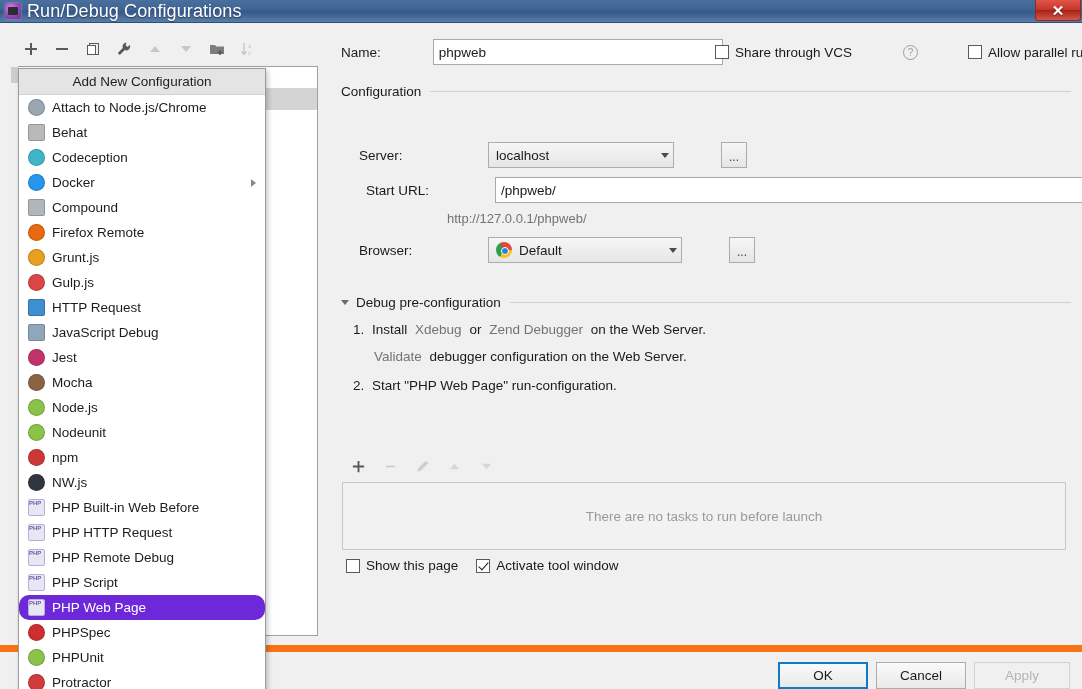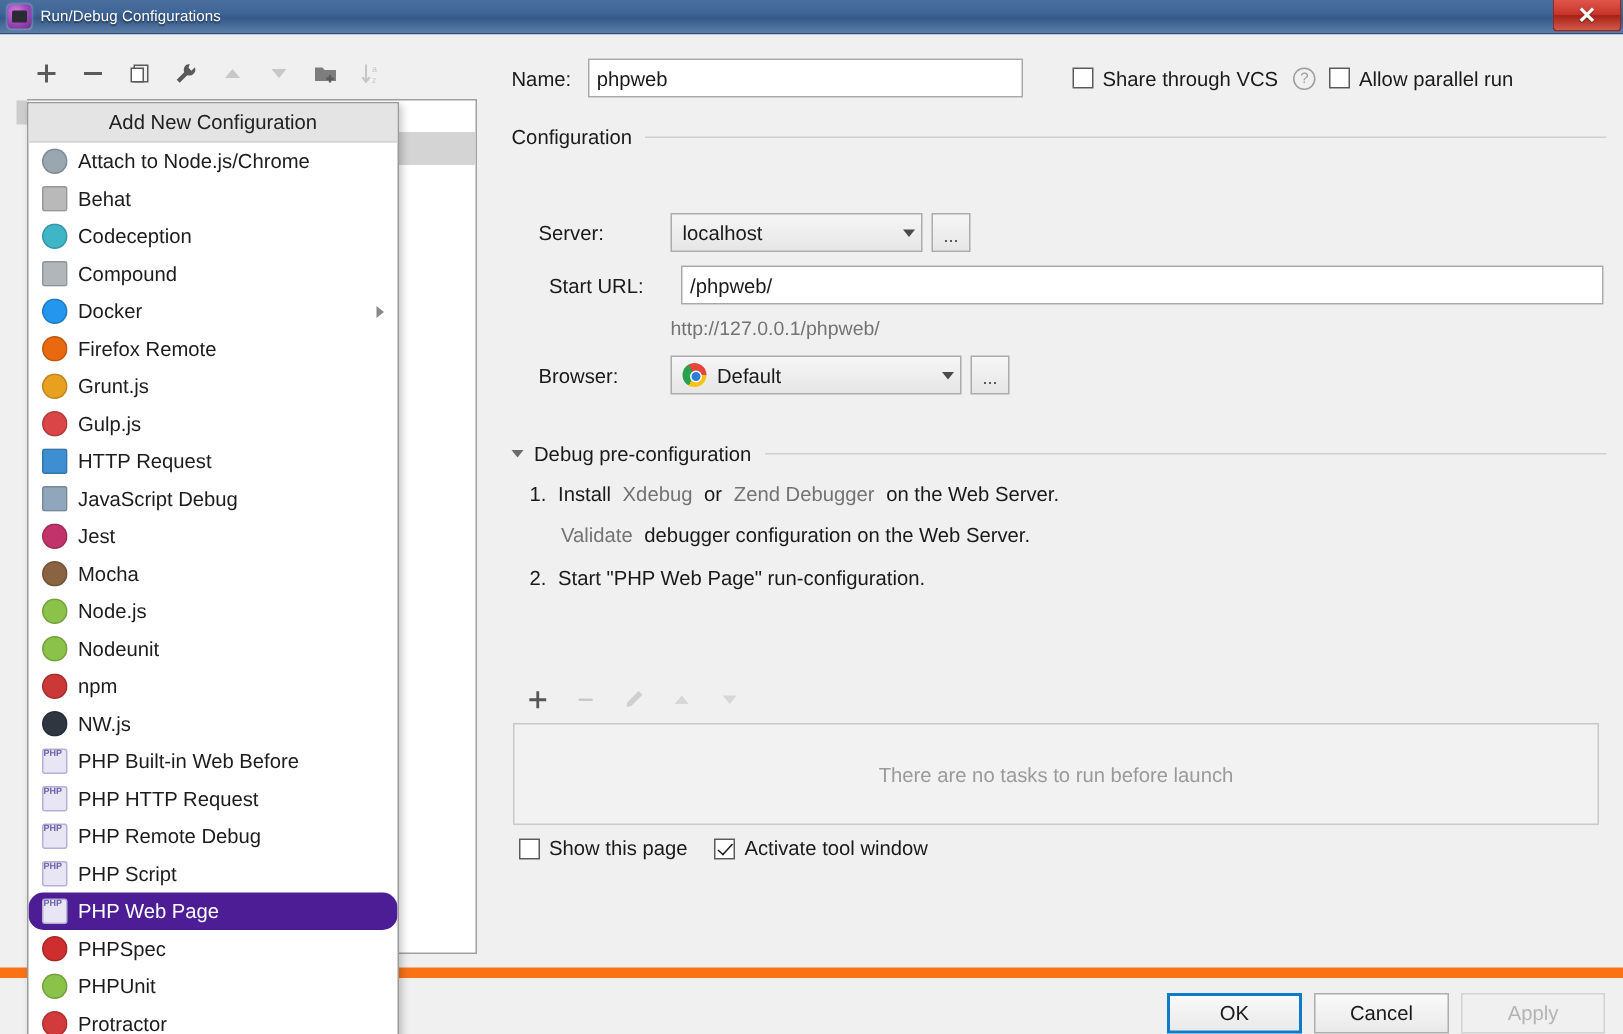--- a/index.html
+++ b/index.html
@@ -25,21 +25,21 @@
     border-radius: 3px;
     background: radial-gradient(circle at 35% 30%, #d97fe0 0%, #a24bbd 45%, #6b2f8c 100%);
     position: relative; flex: none;
     box-shadow: 0 0 2px rgba(255,255,255,.5);
   }
   #titlebar .tb-icon::after {
     content: ""; position: absolute; left: 3px; top: 4px; width: 10px; height: 8px;
     background: #2b2b33; border-radius: 1px;
   }
   #titlebar .tb-title {
-    color: #ffffff; font-size: 10px; letter-spacing: .1px;
+    color: #ffffff; font-size: 18px; letter-spacing: .1px;
     text-shadow: 0 1px 1px rgba(0,0,0,.45);
     white-space: nowrap;
     text-align: right;
   }
   #titlebar .tb-spacer { flex: 1 1 auto; }
   #close-btn {
     width: 46px; height: 21px; margin-right: 1px; margin-top: -1px;
     background: linear-gradient(to bottom, #e0554a 0%, #c8352a 48%, #a82116 52%, #d05a4c 100%);
     border: 1px solid #8d2c22;
     border-top: none;
@@ -99,21 +99,21 @@
   #popup-header {
     height: 26px; background: #e4e4e4; border-bottom: 1px solid #d2d2d2;
     display: flex; align-items: center; justify-content: center;
     font-size: 13.5px; color: #222;
   }
   .popup-item {
     height: 25px; display: flex; align-items: center;
     padding-left: 9px; cursor: pointer; position: relative;
     font-size: 13.5px; color: #1c1c1c; white-space: nowrap;
   }
-  .popup-item.selected { background: #4c1d95; color: #ffffff; border-radius: 10px; }
+  .popup-item.selected { background: #6d28d9; color: #ffffff; border-radius: 10px; }
   .popup-item .pi-icon {
     width: 17px; height: 17px; margin-right: 7px; flex: none;
     position: relative; display: block;
   }
   .popup-item .pi-label { line-height: 1; }
   .popup-item .submenu-arrow {
     position: absolute; right: 9px; top: 50%; transform: translateY(-50%);
     width: 0; height: 0;
     border-left: 5px solid #8a8a8a;
     border-top: 4px solid transparent;
@@ -126,21 +126,21 @@
     font-size: 6px; color: #6a5fa8; font-weight: bold;
     display: flex; align-items: flex-end; justify-content: center; line-height: 1;
   }
   .ic-sq { border-radius: 2px; }
   .ic-circ { border-radius: 50%; }
 
   
   #right-pane {
     position: absolute; left: 334px; top: 0; width: 748px; height: 666px;
   }
-  .row { position: absolute; display: flex; align-items: center; }
+  .row { position: absolute; display: flex; align-items: center; gap: 41px; }
 
   #name-row { left: 7px; top: 16px; }
   .field-label { font-size: 13.5px; color: #1a1a1a; white-space: nowrap; }
   #name-input {
     width: 290px; height: 26px; margin-left: 11px;
     background: #fff; border: 1px solid #a9a9a9;
     font-family: "Liberation Sans", sans-serif; font-size: 13.5px;
     padding: 0 5px; color: #1a1a1a; outline: none;
   }
 
@@ -313,27 +313,27 @@
         </div>
         <div class="popup-item">
           <span class="pi-icon ic-sq" style="background: rgb(185, 185, 185); border: 1px solid rgba(0, 0, 0, 0.18);"></span>
           <span class="pi-label">Behat</span>
         </div>
         <div class="popup-item">
           <span class="pi-icon ic-circ" style="background: rgb(63, 182, 200); border: 1px solid rgba(0, 0, 0, 0.18);"></span>
           <span class="pi-label">Codeception</span>
         </div>
         <div class="popup-item">
-          <span class="pi-icon ic-sq" style="background: rgb(176, 182, 186); border: 1px solid rgba(0, 0, 0, 0.18);"></span>
-          <span class="pi-label">Compound</span>
-        </div>
-        <div class="popup-item">
           <span class="pi-icon ic-circ" style="background: rgb(36, 150, 237); border: 1px solid rgba(0, 0, 0, 0.18);"></span>
           <span class="pi-label">Docker</span>
           <span class="submenu-arrow"></span>
+        </div>
+        <div class="popup-item">
+          <span class="pi-icon ic-sq" style="background: rgb(176, 182, 186); border: 1px solid rgba(0, 0, 0, 0.18);"></span>
+          <span class="pi-label">Compound</span>
         </div>
         <div class="popup-item">
           <span class="pi-icon ic-circ" style="background: rgb(232, 105, 15); border: 1px solid rgba(0, 0, 0, 0.18);"></span>
           <span class="pi-label">Firefox Remote</span>
         </div>
         <div class="popup-item">
           <span class="pi-icon ic-circ" style="background: rgb(232, 160, 32); border: 1px solid rgba(0, 0, 0, 0.18);"></span>
           <span class="pi-label">Grunt.js</span>
         </div>
         <div class="popup-item">
@@ -426,21 +426,21 @@
       </span>
     </div>
 
     <div class="section" style="left:7px; top:61px;">
       <span class="sec-title">Configuration</span>
       <span class="sec-line"></span>
     </div>
 
     <div class="row" style="left:25px; top:119px;">
       <span class="field-label" style="width:88px;">Server:</span>
-      <span class="combo" style="width:168px;">
+      <span class="combo" style="width:186px;">
         <span>localhost</span>
         <span class="cb-caret"></span>
       </span>
       <span class="dots-btn">...</span>
     </div>
 
     <div class="row" style="left:32px; top:154px;">
       <span class="field-label" style="width:88px;">Start URL:</span>
       <input id="url-input" type="text" value="/phpweb/" style="">
     </div>

